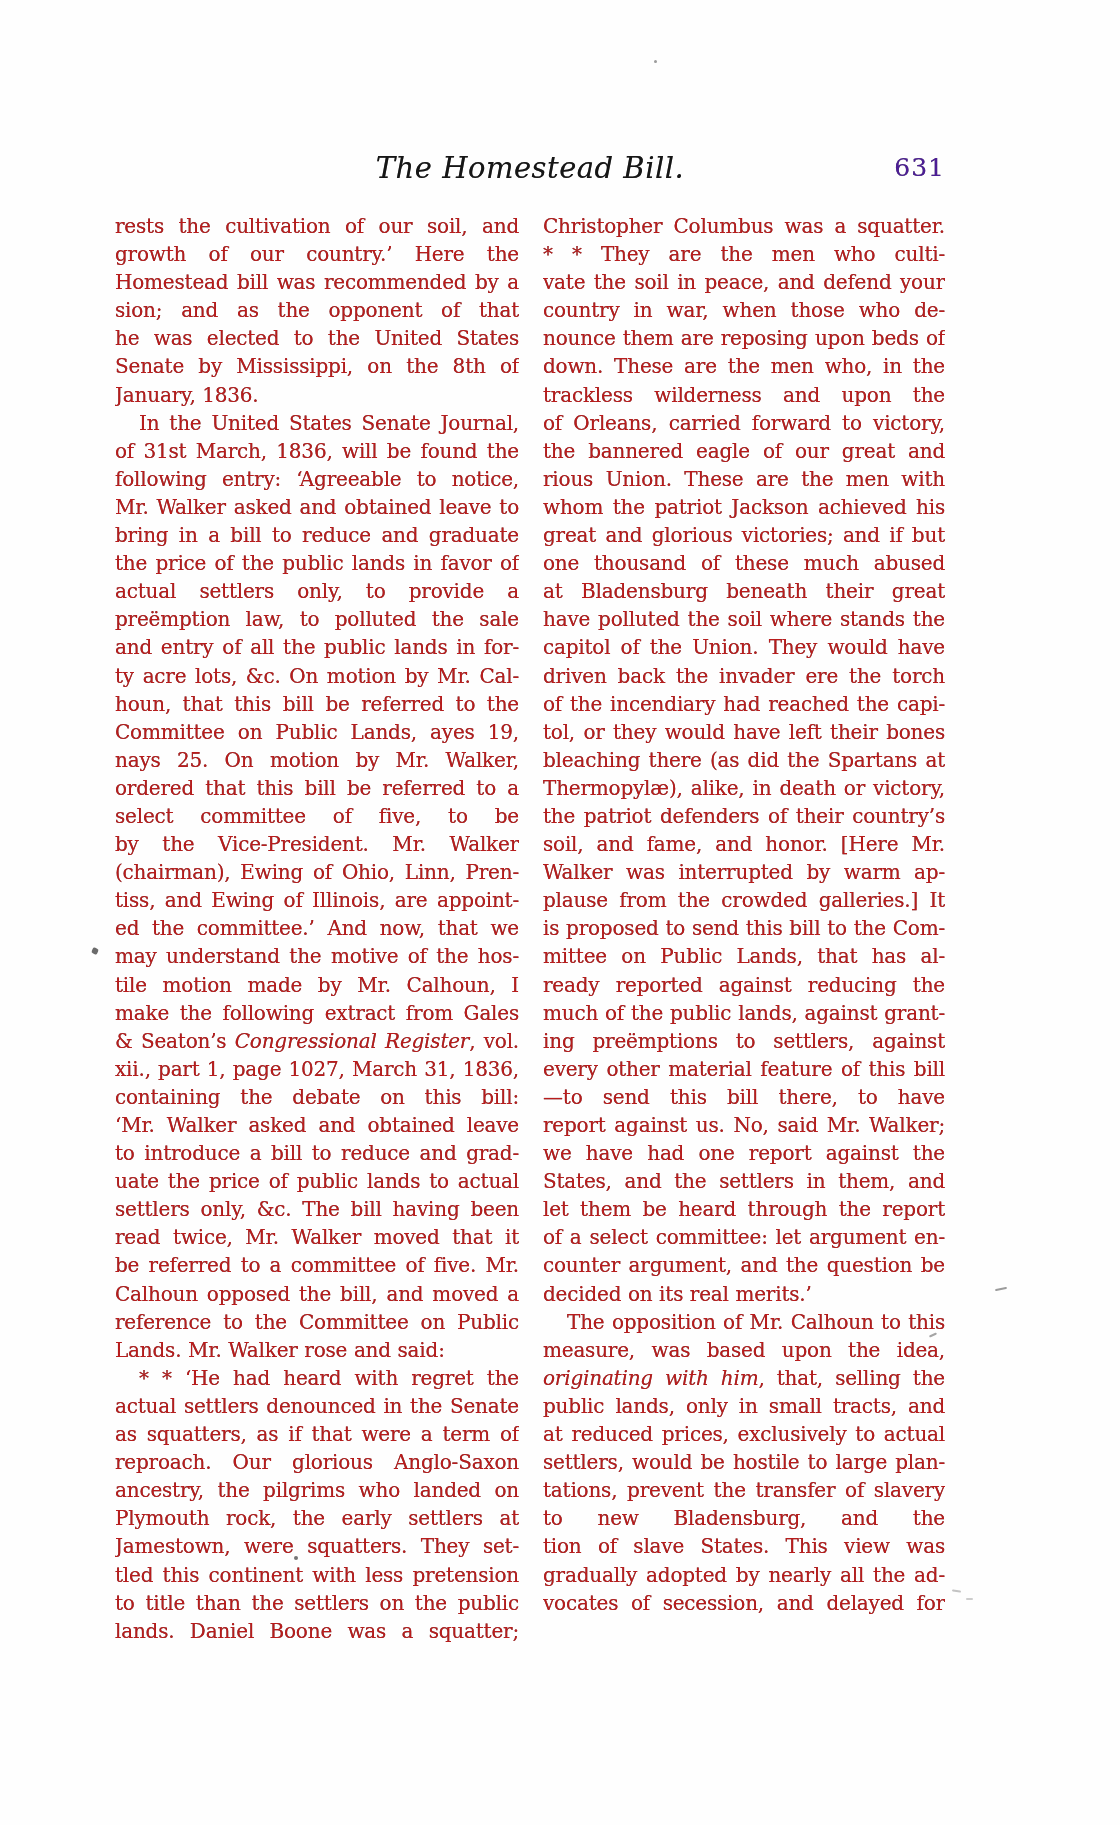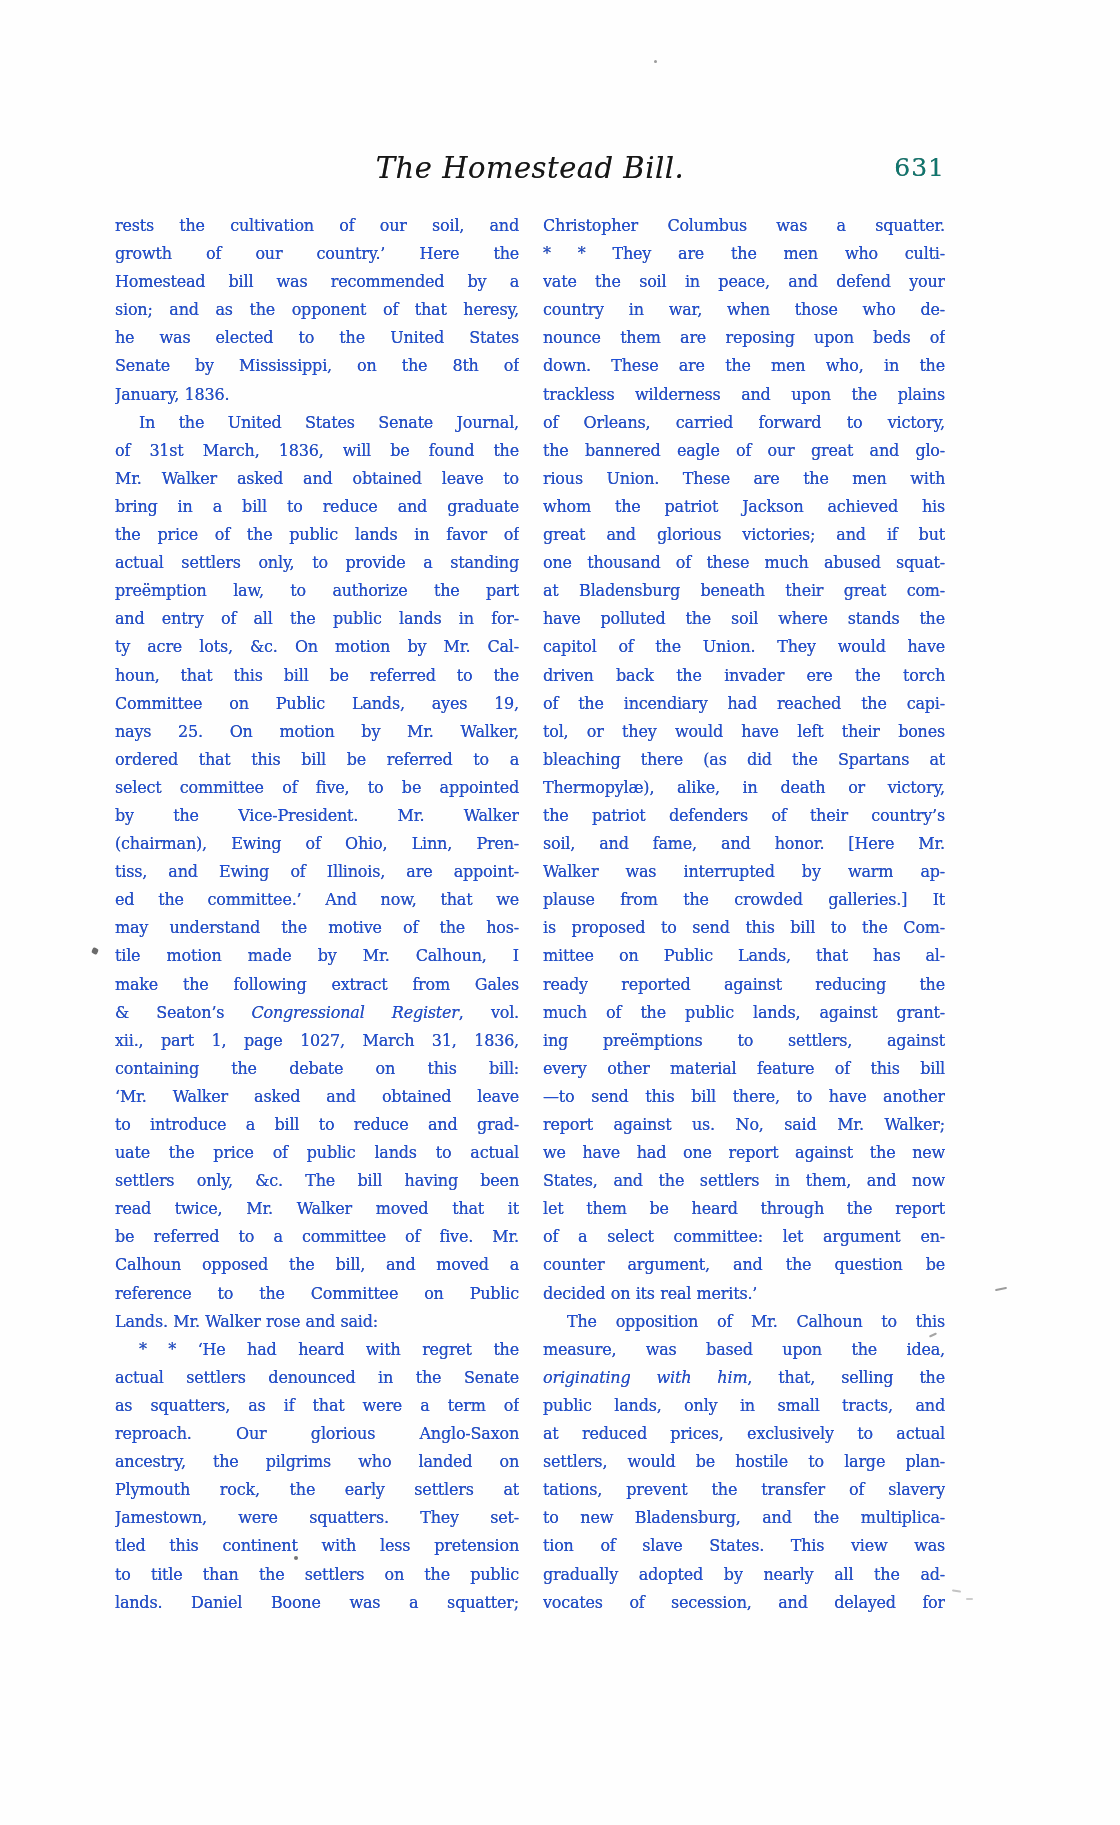--- a/index.html
+++ b/index.html
@@ -37,30 +37,30 @@
     color: #161616;
     text-shadow: 0 0 0.5px rgba(0,0,0,0.55);
   }
   .page-number {
     position: absolute;
     right: 0;
     top: 0;
     font-size: 25px;
     line-height: 36px;
     letter-spacing: 1px;
-    color: #0f766e;
+    color: #4c1d95;
     text-shadow: 0 0 0.5px rgba(0,0,0,0.55);
   }
   .column {
     position: absolute;
     top: 212px;
-    font-size: 16px;
+    font-size: 20px;
     letter-spacing: -0.2px;
     word-spacing: 0.5px;
-    color: #1d4ed8;
+    color: #b91c1c;
     text-shadow: 0 0 0.6px rgba(0,0,0,0.6);
   }
   .column-left  { left: 115px; width: 404px; }
   .column-right { left: 543px; width: 402px; }
   .paragraph { margin: 0; padding: 0; }
   .line {
     height: 28.1px;
     line-height: 28.1px;
     overflow: hidden;
     text-align: justify;
@@ -104,25 +104,26 @@
         <div class="line">growth of our country.’  Here the</div>
         <div class="line">Homestead bill was recommended by a</div>
         <div class="line">sion; and as the opponent of that heresy,</div>
         <div class="line">he was elected to the United States</div>
         <div class="line">Senate by Mississippi, on the 8th of</div>
         <div class="line para-end">January, 1836.</div>
       </div>
       <div class="paragraph">
         <div class="line indent">In the United States Senate Journal,</div>
         <div class="line">of 31st March, 1836, will be found the</div>
+        <div class="line">following entry: ‘Agreeable to notice,</div>
         <div class="line">Mr. Walker asked and obtained leave to</div>
         <div class="line">bring in a bill to reduce and graduate</div>
         <div class="line">the price of the public lands in favor of</div>
         <div class="line">actual settlers only, to provide a standing</div>
-        <div class="line">preëmption law, to authorize the part</div>
+        <div class="line">preëmption law, to polluted the sale</div>
         <div class="line">and entry of all the public lands in for-</div>
         <div class="line">ty acre lots, &amp;c.  On motion by Mr. Cal-</div>
         <div class="line">houn, that this bill be referred to the</div>
         <div class="line">Committee on Public Lands, ayes 19,</div>
         <div class="line">nays 25.  On motion by Mr. Walker,</div>
         <div class="line">ordered that this bill be referred to a</div>
         <div class="line">select committee of five, to be appointed</div>
         <div class="line">by the Vice-President.  Mr. Walker</div>
         <div class="line">(chairman), Ewing of Ohio, Linn, Pren-</div>
         <div class="line">tiss, and Ewing of Illinois, are appoint-</div>

